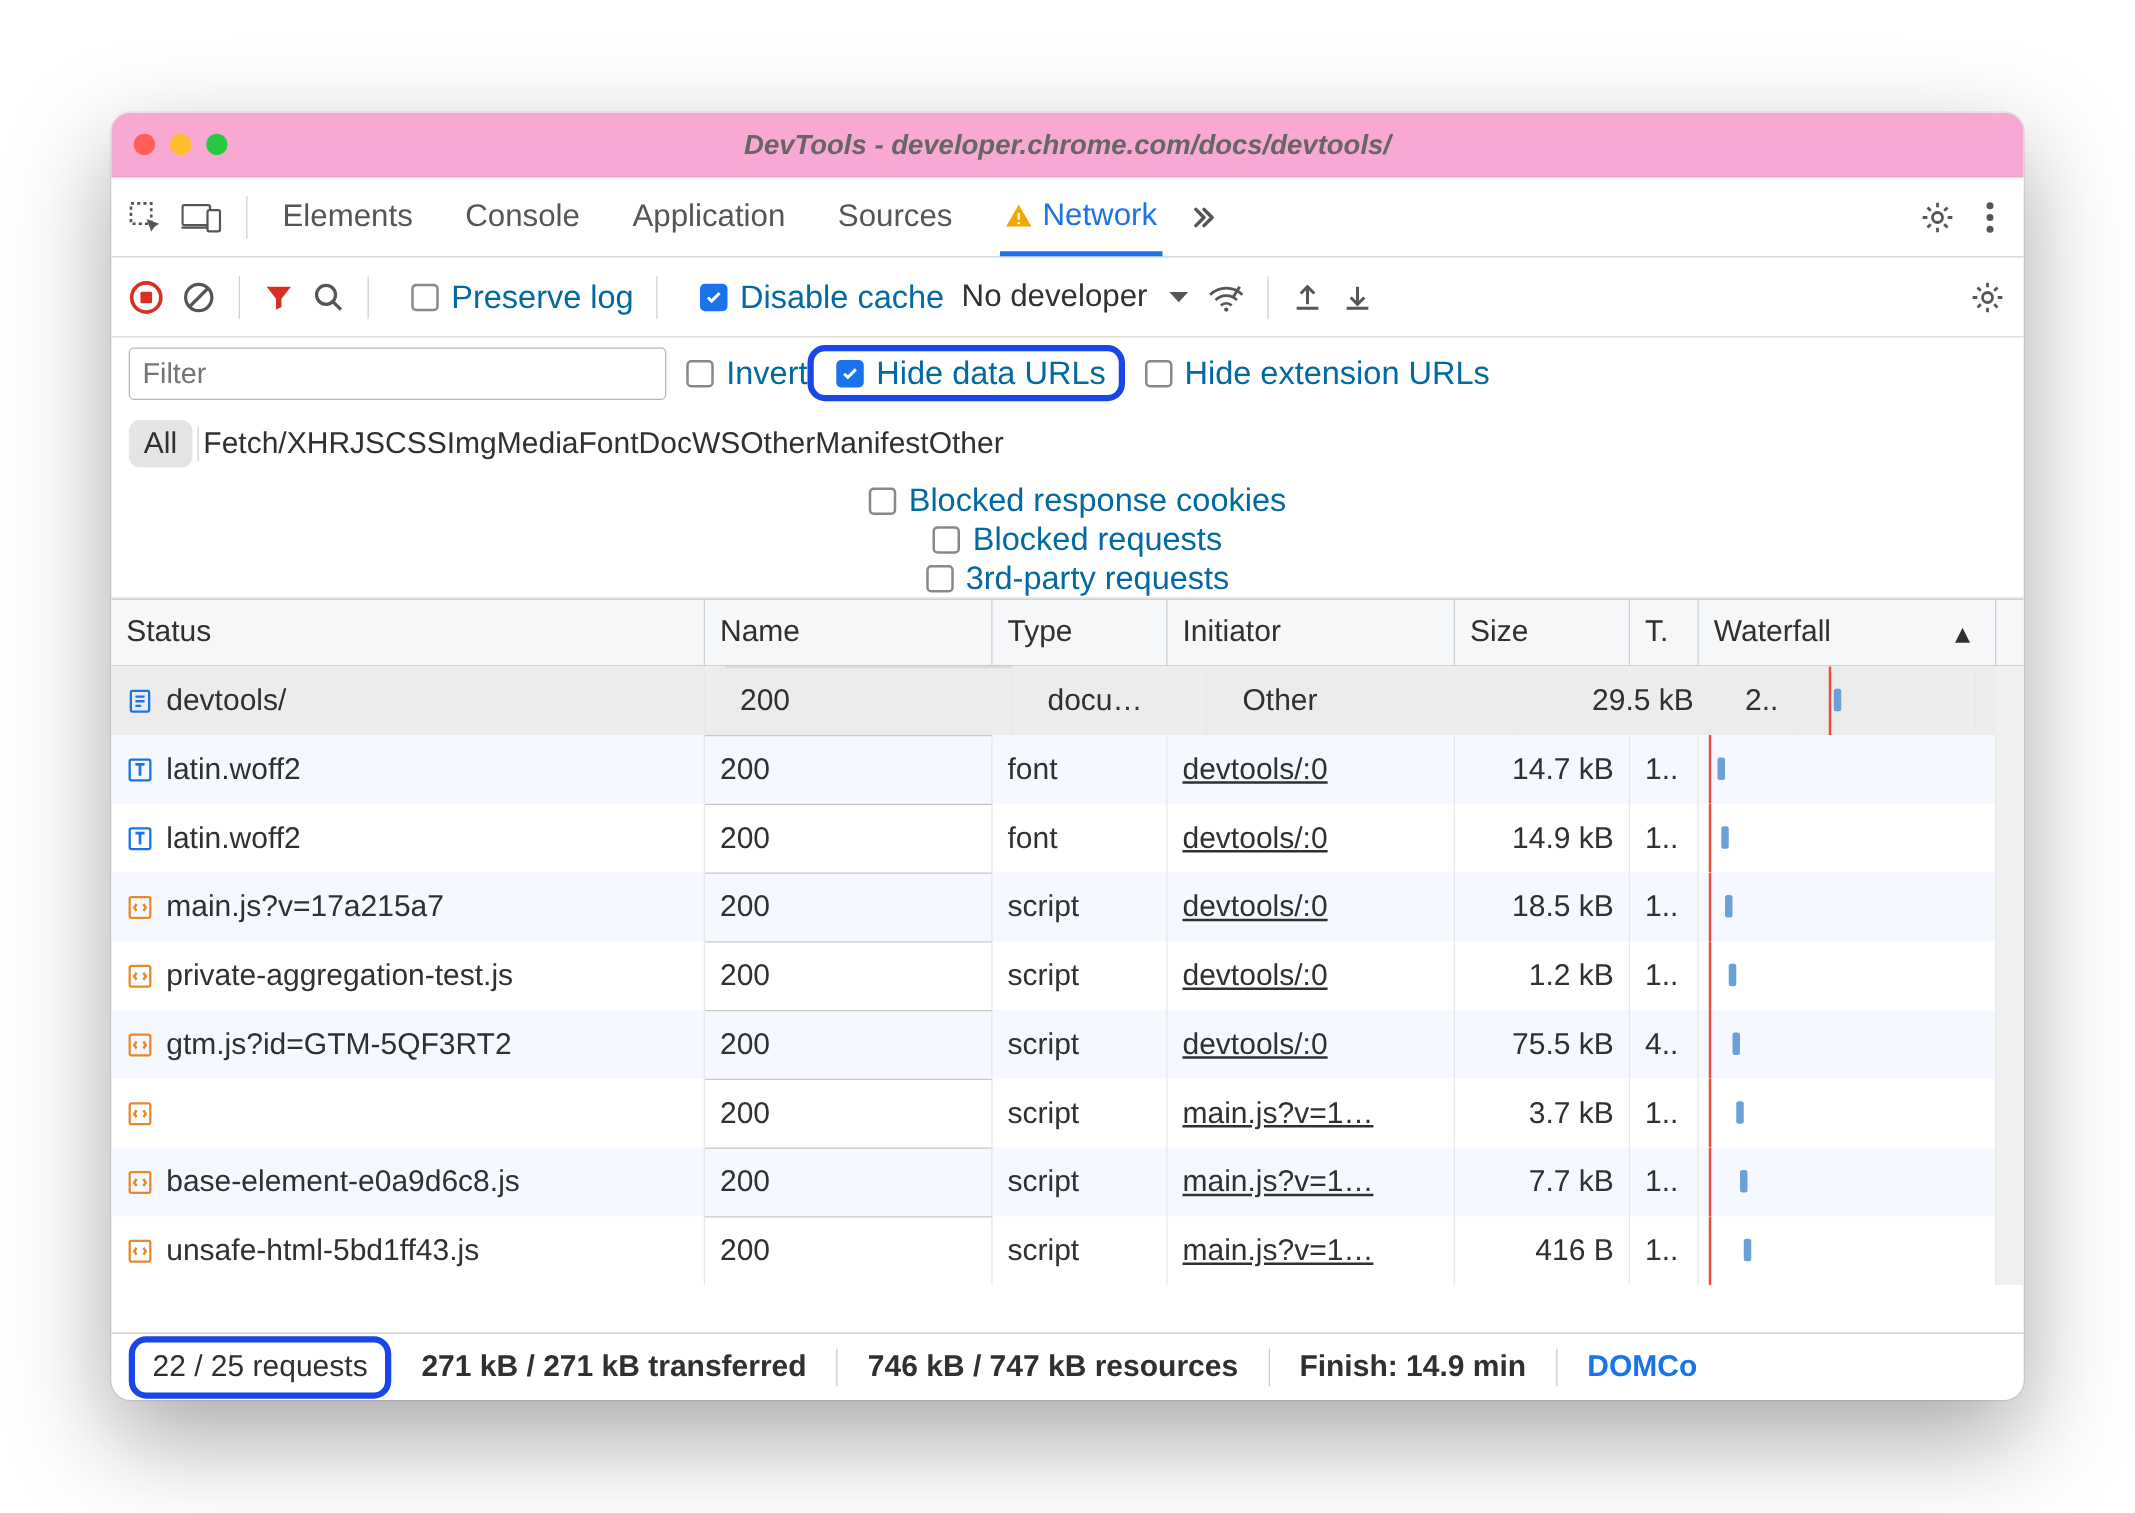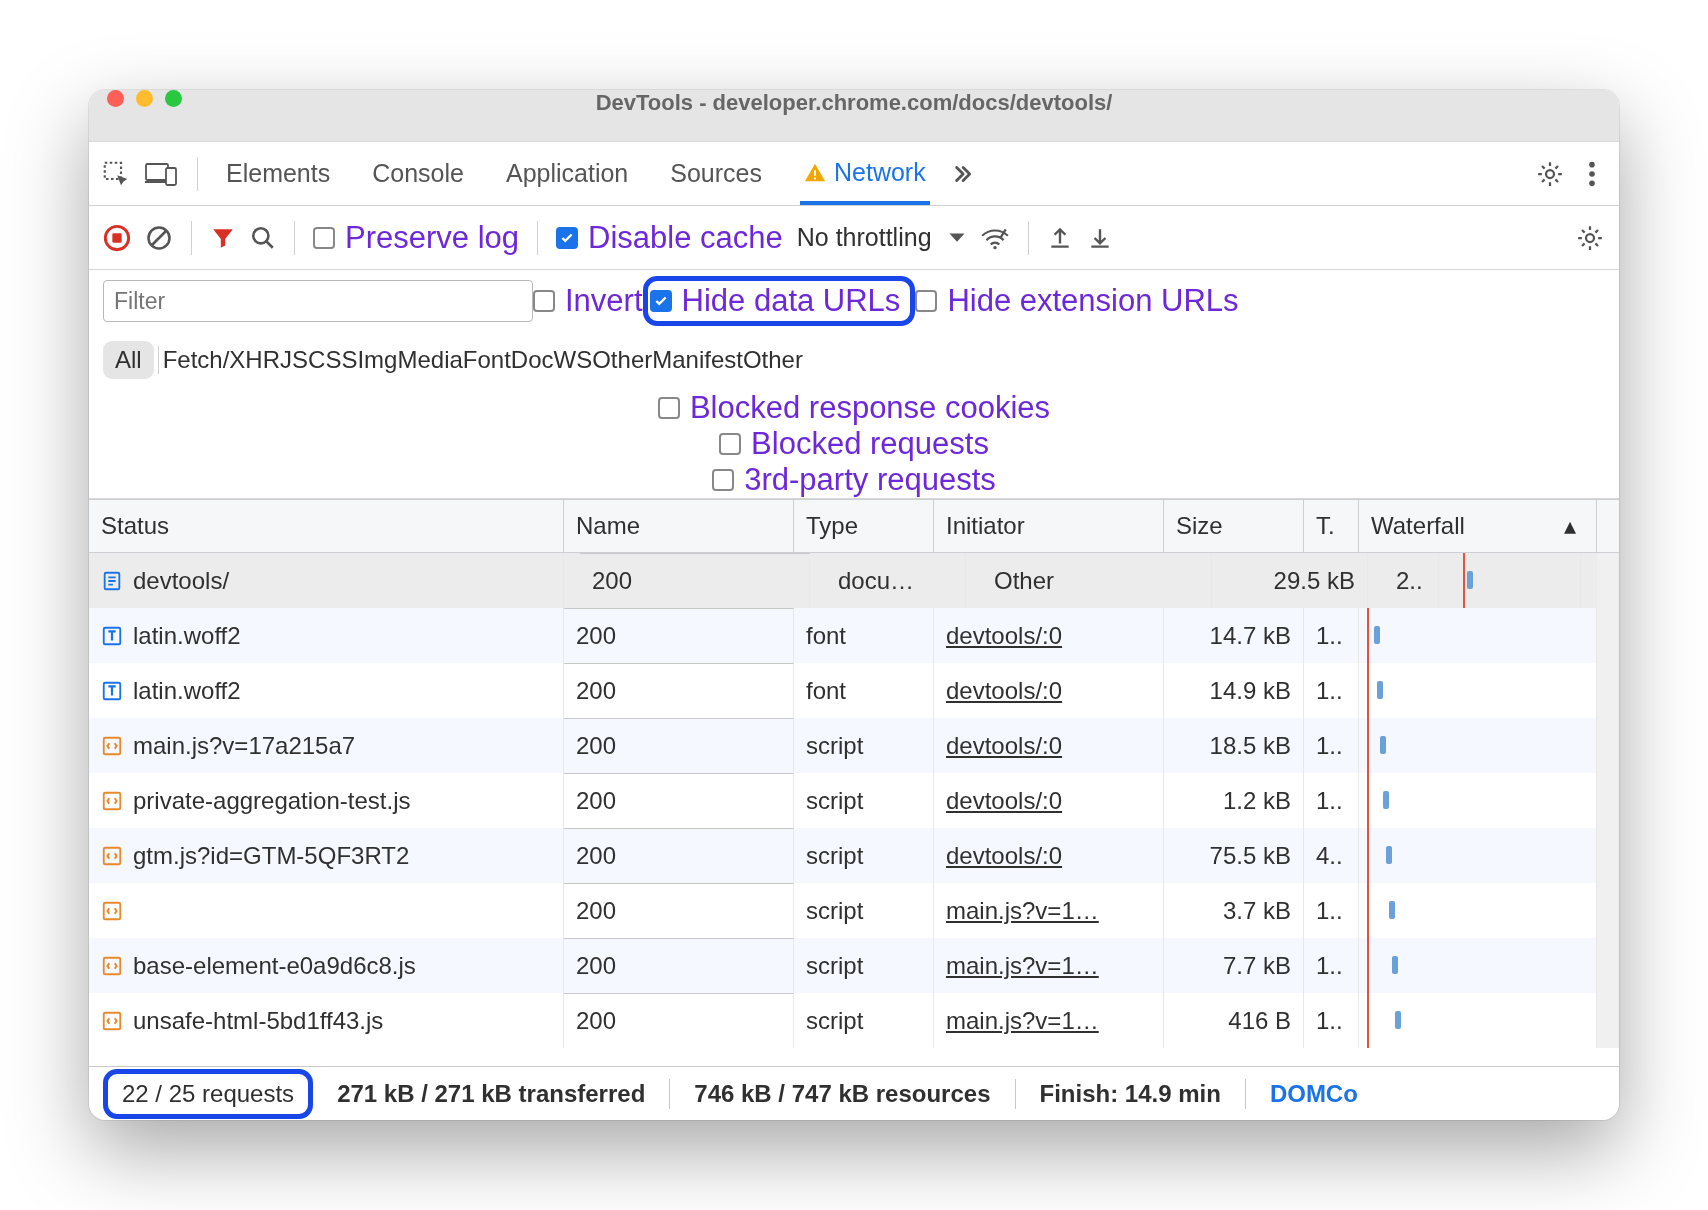--- a/index.html
+++ b/index.html
@@ -21,26 +21,27 @@
     overflow: hidden;
     display: flex;
     flex-direction: column;
     font-size: 24px;
     color: #303030;
   }
 
   
   .titlebar {
     height: 52px;
-    background: #e5e5e5;
+    background: #f9a8d4;
     display: flex;
-    align-items: flex-start;
+    align-items: center;
     padding: 0 18px;
     position: relative;
     border-bottom: 1px solid rgba(0,0,0,0.05);
+    font-style: italic;
   }
   .traffic { display:flex; gap:12px; }
   .dot { width:17px; height:17px; border-radius:50%; }
   .dot.r{background:#ff5f57;} .dot.y{background:#febc2e;} .dot.g{background:#28c840;}
   .titlebar .title { position:absolute; left:0; right:0; text-align:center; font-weight:600; font-size:22px; color:#666; }
 
   
   .tabstrip {
     height: 64px;
     border-bottom: 1px solid #d0d0d0;
@@ -62,21 +63,21 @@
     display:flex;
     align-items:center;
     padding: 0 14px;
     gap: 14px;
   }
   .vsep { width:1px; height:34px; background:#d0d0d0; margin:0 4px;}
   .cb { width:22px; height:22px; border:2px solid #888; border-radius:4px; display:inline-flex; align-items:center; justify-content:center; background:#fff;}
   .cb.checked { background:#1a73e8; border-color:#1a73e8; }
   .cb.checked svg { display:block; }
   .cb svg { display:none; }
-  .cblabel { display:inline-flex; align-items:center; gap:10px; font-size:31px; color:#6d28d9;}
+  .cblabel { display:inline-flex; align-items:center; gap:10px; font-size:26px; color:#0369a1;margin-left:16px;}
   .sel { display:inline-flex; align-items:center; gap:16px; font-size:25px; }
 
   
   .filterrow {
     min-height: 56px;
     display:flex;
     align-items:center;
     padding: 6px 14px;
     flex-wrap: wrap;
   }
@@ -237,21 +238,21 @@
     <span class="vsep"></span>
     <label class="cblabel">
       <span class="cb checked">
           <svg width="14" height="14" viewBox="0 0 24 24" stroke="#fff" stroke-width="4" fill="none">
             <path d="M4 12l5 5L20 6"></path>
           </svg>
         </span>
       <span>Disable cache</span>
     </label>
     <span class="sel">
-      <span>No throttling</span>
+      <span>No developer</span>
       <svg width="18" height="12" viewBox="0 0 24 16" fill="#555">
           <path d="M2 2l10 11L22 2z"></path>
         </svg>
     </span>
     <span class="icn">
       <svg width="30" height="26" viewBox="0 0 28 22" fill="none" stroke="#555" stroke-width="2">
           <path d="M2 9a17 17 0 0 1 24 0M6 13a11 11 0 0 1 16 0M10 17a5.5 5.5 0 0 1 8 0"></path>
           <circle cx="14" cy="20" r="1.6" fill="#555" stroke="none"></circle>
           <path d="M24 3l-5 8" stroke-width="2.2"></path>
         </svg>

